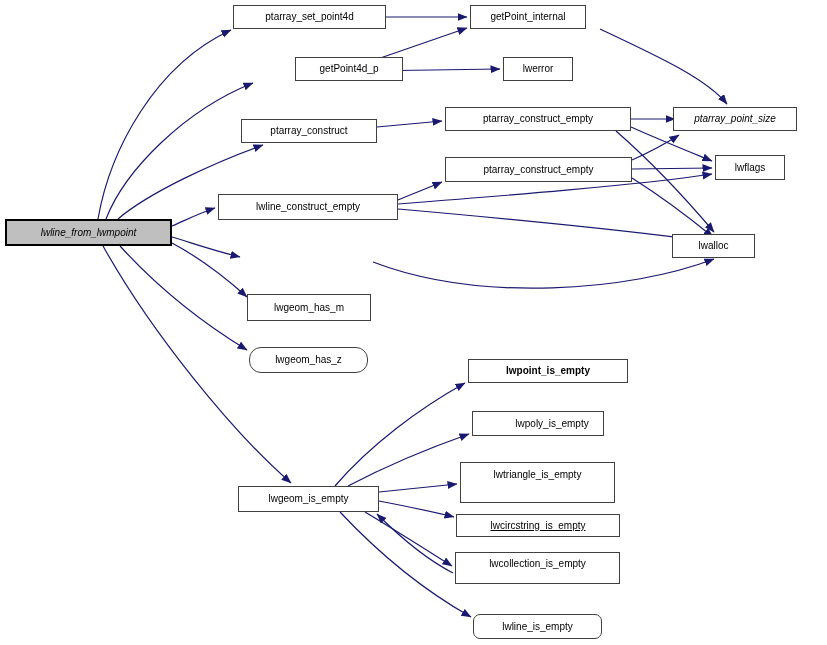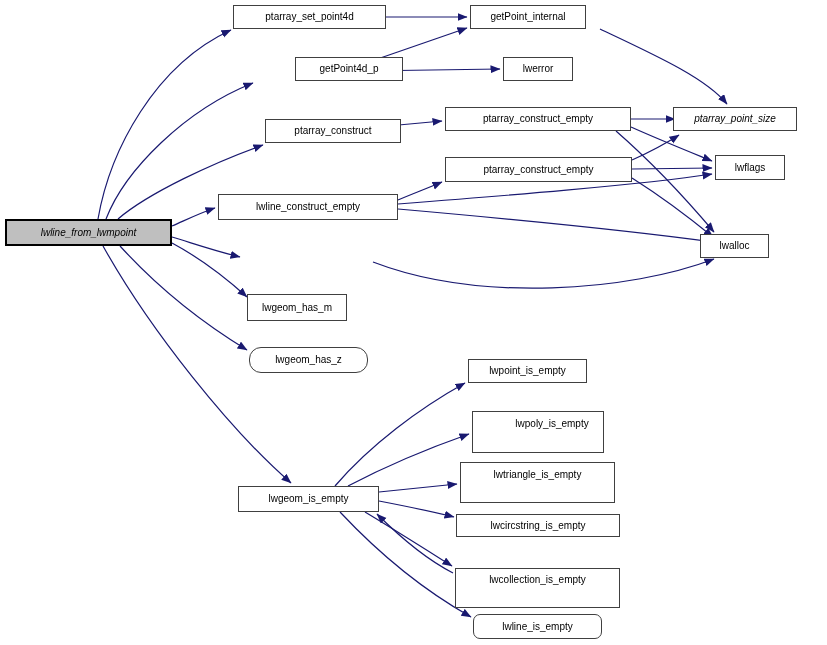--- a/index.html
+++ b/index.html
@@ -84,31 +84,31 @@
         <path d="M 379,492 L 457,484" class="edge" marker-end="url(#arrow)"></path>
         <path d="M 379,501 C 405,506 430,511 454,517" class="edge" marker-end="url(#arrow)"></path>
         <path d="M 365,512 C 395,530 425,549 452,566" class="edge" marker-end="url(#arrow)"></path>
         <path d="M 340,512 C 385,560 432,595 471,617" class="edge" marker-end="url(#arrow)"></path>
         <path d="M 453,573 C 422,557 397,534 377,514" class="edge" marker-end="url(#arrow)"></path>
       </g>
   </svg>
 <div class="node root" style="left: 5px; top: 219px; width: 167px; height: 27px; line-height: 23px;">lwline_from_lwmpoint</div>
     <div class="node" style="left: 233px; top: 5px; width: 153px; height: 24px; line-height: 22px;">ptarray_set_point4d</div>
     <div class="node" style="left: 255px; top: 57px; width: 108px; height: 24px; line-height: 22px; margin-left: 40px;">getPoint4d_p</div>
-    <div class="node" style="left: 241px; top: 119px; width: 136px; height: 24px; line-height: 22px; margin-left: 24px;">ptarray_construct</div>
+    <div class="node" style="left: 241px; top: 119px; width: 136px; height: 24px; line-height: 22px;">ptarray_construct</div>
     <div class="node" style="left: 218px; top: 194px; width: 180px; height: 26px; line-height: 24px;">lwline_construct_empty</div>
-    <div class="node" style="left: 247px; top: 294px; width: 100px; height: 27px; line-height: 25px;">lwgeom_has_m</div>
+    <div class="node" style="left: 247px; top: 294px; width: 124px; height: 27px; line-height: 25px;">lwgeom_has_m</div>
     <div class="node" style="left: 249px; top: 347px; width: 119px; height: 26px; line-height: 24px; border-radius: 12px;">lwgeom_has_z</div>
     <div class="node" style="left: 238px; top: 486px; width: 141px; height: 26px; line-height: 24px;">lwgeom_is_empty</div>
     <div class="node" style="left: 470px; top: 5px; width: 116px; height: 24px; line-height: 22px;">getPoint_internal</div>
     <div class="node" style="left: 503px; top: 57px; width: 70px; height: 24px; line-height: 22px;">lwerror</div>
     <div class="node" style="left: 445px; top: 107px; width: 186px; height: 24px; line-height: 22px;">ptarray_construct_empty</div>
     <div class="node" style="left: 445px; top: 157px; width: 187px; height: 25px; line-height: 23px;">ptarray_construct_empty</div>
-    <div class="node" style="left: 468px; top: 359px; width: 119px; height: 24px; line-height: 22px;">lwpoint_is_empty</div>
-    <div class="node" style="left: 472px; top: 411px; width: 132px; height: 42px; line-height: 23px; padding-left: 28px;">lwpoly_is_empty</div>
+    <div class="node" style="left: 468px; top: 359px; width: 160px; height: 24px; line-height: 22px; font-weight: bold;">lwpoint_is_empty</div>
+    <div class="node" style="left: 472px; top: 411px; width: 132px; height: 25px; line-height: 23px; padding-left: 28px;">lwpoly_is_empty</div>
     <div class="node" style="left: 460px; top: 462px; width: 155px; height: 41px; line-height: 23px;">lwtriangle_is_empty</div>
-    <div class="node" style="left: 456px; top: 514px; width: 164px; height: 23px; line-height: 21px;">lwcircstring_is_empty</div>
-    <div class="node" style="left: 455px; top: 568px; width: 165px; height: 40px; line-height: 22px;">lwcollection_is_empty</div>
+    <div class="node" style="left: 456px; top: 514px; width: 164px; height: 23px; line-height: 21px; text-decoration: underline;">lwcircstring_is_empty</div>
+    <div class="node" style="left: 455px; top: 552px; width: 165px; height: 32px; line-height: 22px;">lwcollection_is_empty</div>
     <div class="node" style="left: 473px; top: 614px; width: 129px; height: 25px; line-height: 23px; border-radius: 7px;">lwline_is_empty</div>
     <div class="node" style="left: 673px; top: 107px; width: 124px; height: 24px; line-height: 22px; font-style: italic;">ptarray_point_size</div>
     <div class="node" style="left: 715px; top: 155px; width: 70px; height: 25px; line-height: 23px;">lwflags</div>
-    <div class="node" style="left: 700px; top: 234px; width: 69px; height: 24px; line-height: 22px;">lwalloc</div>
+    <div class="node" style="left: 672px; top: 234px; width: 83px; height: 24px; line-height: 22px;">lwalloc</div>
   </div>
 
 </body></html>

